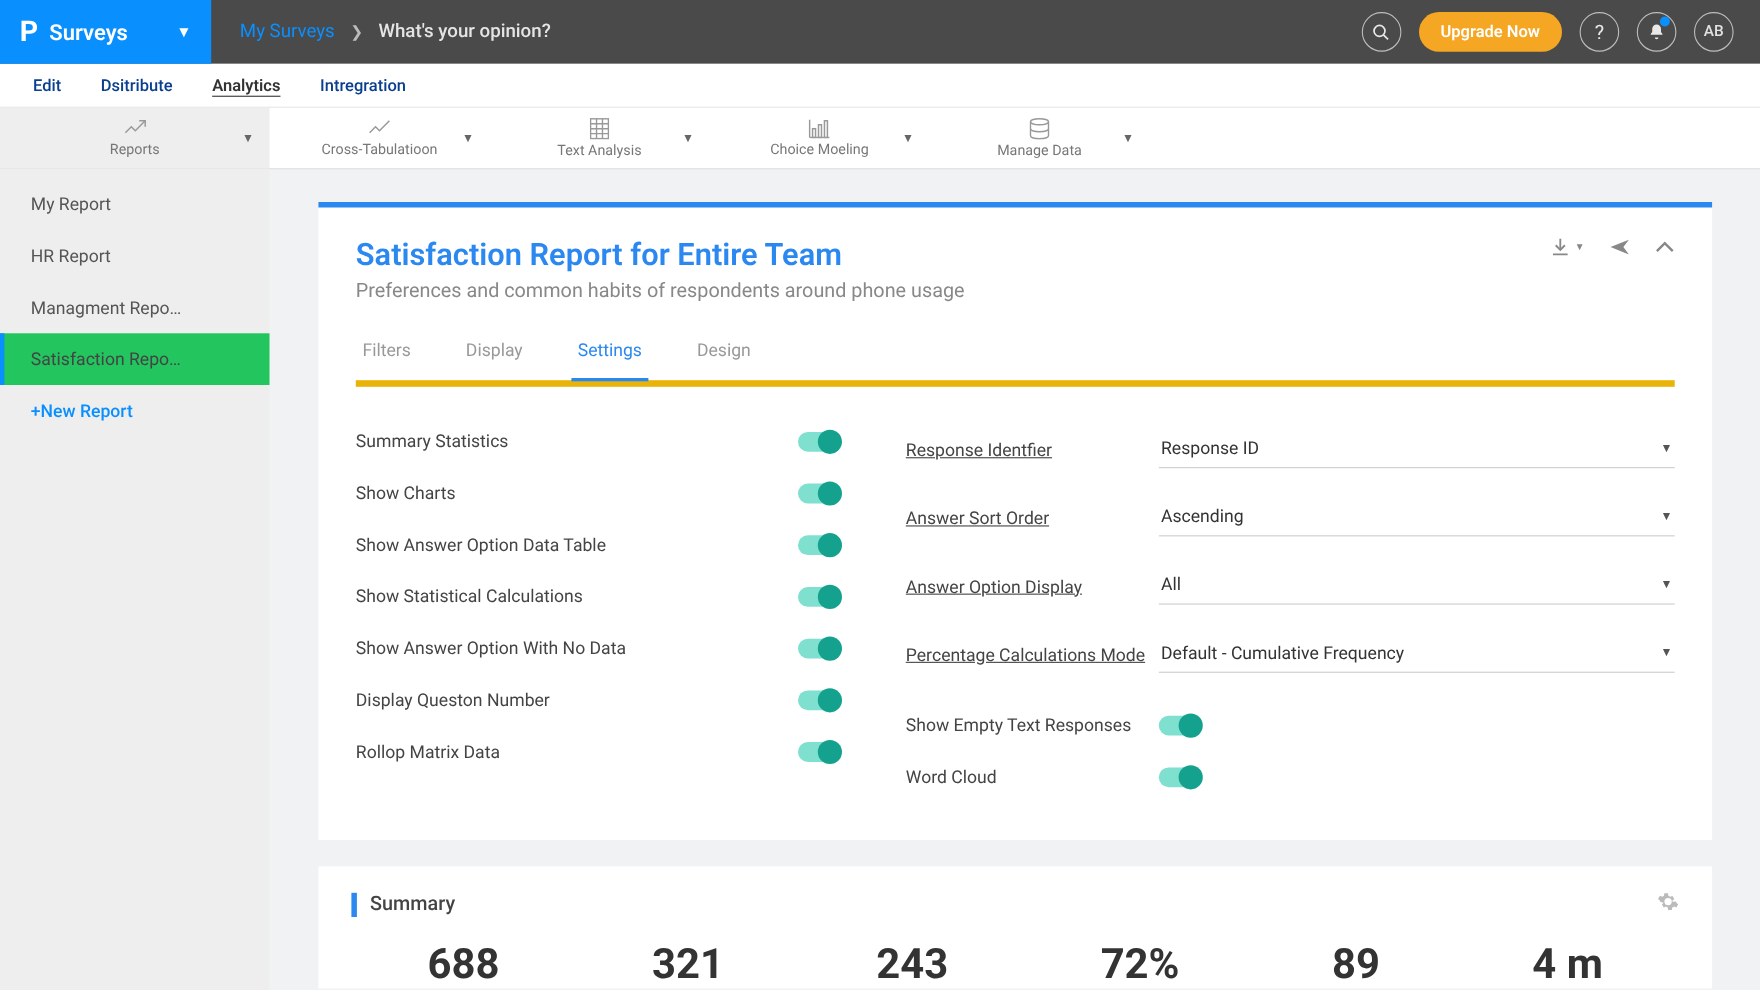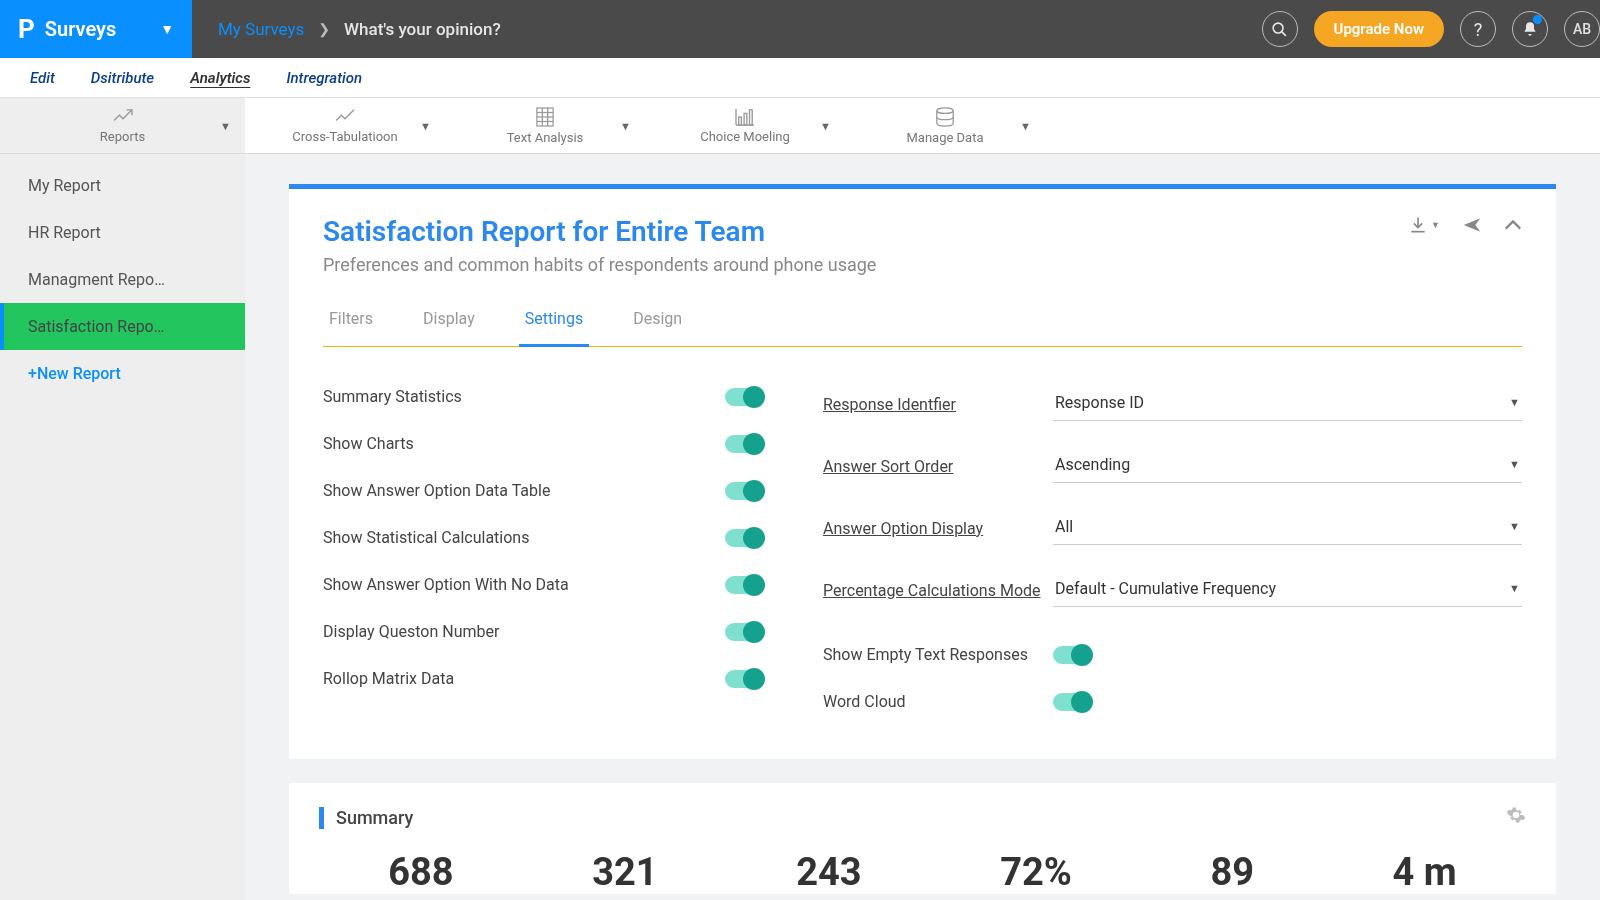--- a/index.html
+++ b/index.html
@@ -9,28 +9,28 @@
   .topbar { height: 58px; background: #4a4a4a; display: flex; align-items: center; color: #fff; }
   .brand { height: 58px; width: 192px; background: #0a8fff; display: flex; align-items: center; padding: 0 18px; justify-content: space-between; }
   .brand-left { display:flex; align-items:center; gap:10px; }
   .brand-logo { font-size: 26px; font-weight:700; }
   .brand-name { font-size: 20px; font-weight: 600; }
   .brand-chevron { font-size: 14px; }
   .crumbs { display:flex; align-items:center; gap: 14px; padding-left: 26px; font-size: 17px; }
   .crumbs a.link { color:#0a8fff; text-decoration:none;}
   .crumb-sep { color:#bbb; font-size:14px;}
   .crumb-current { color: #e5e5e5; font-weight:500;}
-  .topbar-right { margin-left:auto; display:flex; align-items:center; gap:16px; }
+  .topbar-right { margin-left:auto; display:flex; align-items:center; gap:16px; padding-right:24px;}
   .circle-btn { width:36px; height:36px; border:1.5px solid #bdbdbd; border-radius:50%; display:flex; align-items:center; justify-content:center; cursor:pointer; position:relative; color:#e8e8e8;}
   .upgrade-btn { background:#f5a623; color:#fff; font-weight:600; font-size:15px; padding:9px 20px; border-radius:22px; cursor:pointer; border:none;}
   .avatar { width:36px; height:36px; border:1.5px solid #bdbdbd; border-radius:50%; display:flex; align-items:center; justify-content:center; font-size:14px; font-weight:500; color:#e0e0e0;}
   .bell-dot {position:absolute; top:3px; right:5px; width:9px;height:9px;background:#0a8fff;border-radius:50%;}
 
   
-  .navtabs { height:40px; background:#fff; display:flex; align-items:center; padding:0 12px; border-bottom:1px solid #e0e0e0;font-style:italic;}
+  .navtabs { height:40px; background:#fff; display:flex; align-items:center; padding:0 12px; border-bottom:1px solid #e0e0e0;}
   .navtab { padding:0 18px; font-size:15px; color:#0a3e8f; cursor:pointer; font-weight:500; height:40px; display:flex; align-items:center;}
   .navtab.active { color:#333; text-decoration:underline; text-underline-offset:4px; font-weight:600;}
 
   
   .ribbon { height:56px; background:#fff; display:flex; align-items:stretch; border-bottom:1px solid #d9d9d9;}
   .ribbon-item { width:200px; display:flex; align-items:center; justify-content:center; flex-direction:column; position:relative; cursor:pointer; color:#777; font-size:13px; gap:3px;}
   .ribbon-item .ri-icon { font-size:18px; color:#999; }
   .ribbon-item.first { background:#eeeeee; width:245px;}
   .ribbon-chevron { position:absolute; right:14px; top:50%; transform:translateY(-50%); font-size:11px; color:#666;}
 
@@ -44,21 +44,21 @@
   .content { flex:1; overflow-y:auto; padding:30px 44px;}
 
   
   .card { background:#fff; border-top:5px solid #2b88f0; padding:26px 34px 34px; margin-bottom:24px;}
   .card-header { display:flex; justify-content:space-between; align-items:flex-start;}
   .card-title { color:#2b88f0; font-size:28px; font-weight:600;}
   .card-sub { color:#888; font-size:18px; margin-top:6px;}
   .card-actions { display:flex; gap:22px; align-items:center; color:#888;}
   .card-actions .act { cursor:pointer; display:flex; align-items:center; font-size:18px;}
 
-  .inner-tabs { display:flex; gap:38px; border-bottom:1px solid #eab308; margin-top:22px;}
+  .inner-tabs { display:flex; gap:38px; border-bottom:6px solid #eab308; margin-top:22px;}
   .inner-tab { padding:12px 6px 16px; font-size:16px; color:#999; cursor:pointer;}
   .inner-tab.active { color:#2b88f0; border-bottom:3px solid #2b88f0; margin-bottom:-1px;}
 
   .settings-grid { display:flex; margin-top:26px;}
   .settings-col { flex:1; }
   .settings-col.left { max-width:440px;}
   .settings-col.right { padding-left:60px;}
   .setting-row { display:flex; align-items:center; padding:14px 0; font-size:16px; color:#444;}
   .setting-row .slabel { flex:1; }
   .toggle { width:38px; height:18px; background:#7fe0d0; border-radius:9px; position:relative; cursor:pointer;}

